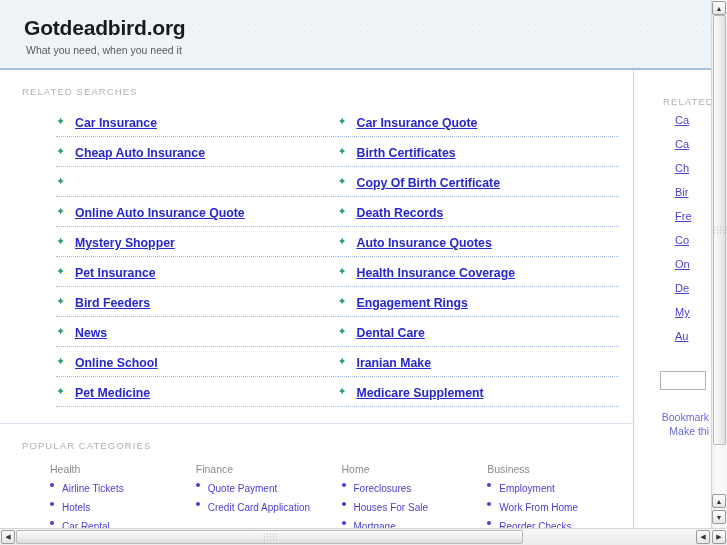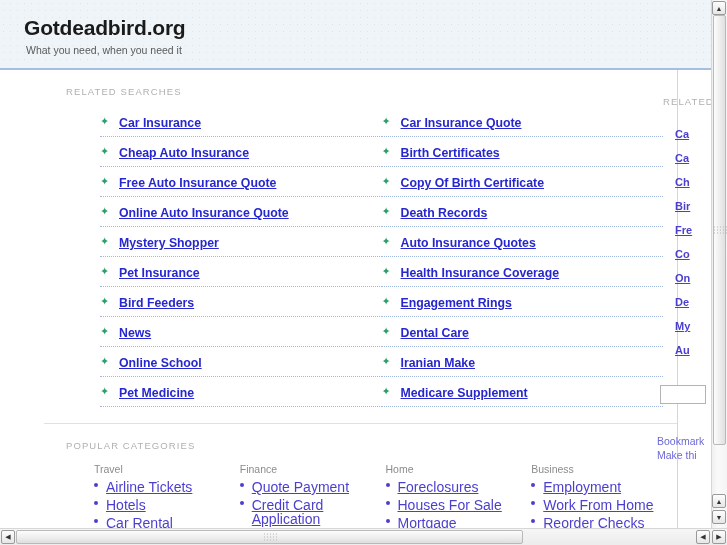--- a/index.html
+++ b/index.html
@@ -70,21 +70,20 @@
     height: 458px;
   }
 
   #main-col {
     position: absolute;
     left: 0; top: 0;
     width: 634px;
     height: 458px;
     box-sizing: border-box;
     border-right: 1px solid #ccd6ea;
-    margin-left: 44px;
   }
 
   #side-col {
     position: absolute;
     left: 653px; top: 10px;
     width: 58px;
     height: 458px;
     overflow: hidden;
   }
 
@@ -152,38 +151,36 @@
   }
   .dot-icon {
     position: absolute;
     left: 0; top: 3px;
     width: 4px; height: 4px;
     border-radius: 50%;
     background: #4b3fcf;
   }
   .cat-link {
     color: #4b3fcf;
-    text-decoration: underline;
-    font-size: 14px;
+    font-size: 10px;
     cursor: pointer;
   }
 
   
   .side-label {
     font-size: 9.5px;
     letter-spacing: 1.1px;
     color: #b0b0b0;
     text-transform: uppercase;
     padding: 16px 0 0 10px;
     white-space: nowrap;
   }
   #side-list {
-    margin-top: 14px;
+    margin-top: 0;
     padding-left: 22px;
-    font-weight: bold;
   }
   .side-item {
     position: relative;
     height: 24px;
     line-height: 24px;
     white-space: nowrap;
     overflow: hidden;
   }
   .side-link {
     color: #4b3fcf;
@@ -193,22 +190,23 @@
   }
   #side-input {
     margin: 24px 0 0 7px;
     width: 46px;
     height: 19px;
     border: 1px solid #b4b4b4;
     background: #fff;
     box-sizing: border-box;
   }
   #side-foot {
-    margin-top: 30px;
+    margin-top: 20px;
     padding-left: 4px;
+    text-align: right;
     padding-right: 2px;
   }
   .foot-link {
     display: block;
     color: #6c68d8;
     font-size: 10.5px;
     white-space: nowrap;
     cursor: pointer;
     line-height: 14px;
   }
@@ -307,21 +305,20 @@
             <div class="rel-item">
               <span class="arrow-icon">✦</span>
               <span class="rel-link">Car Insurance</span>
             </div>
             <div class="rel-item">
               <span class="arrow-icon">✦</span>
               <span class="rel-link">Cheap Auto Insurance</span>
             </div>
             <div class="rel-item">
               <span class="arrow-icon">✦</span>
-              <span class="rel-link">Free Auto Insurance Quote</span>
             </div>
             <div class="rel-item">
               <span class="arrow-icon">✦</span>
               <span class="rel-link">Online Auto Insurance Quote</span>
             </div>
             <div class="rel-item">
               <span class="arrow-icon">✦</span>
               <span class="rel-link">Mystery Shopper</span>
             </div>
             <div class="rel-item">
@@ -390,21 +387,21 @@
           </div>
 
         </div>
 
         <div id="popular">
           <div class="section-label">POPULAR CATEGORIES</div>
 
           <div id="cat-cols">
 
             <div class="cat-col">
-              <div class="cat-head">Travel</div>
+              <div class="cat-head">Health</div>
               <div class="cat-item">
                 <span class="dot-icon"></span>
                 <span class="cat-link">Airline Tickets</span>
               </div>
               <div class="cat-item">
                 <span class="dot-icon"></span>
                 <span class="cat-link">Hotels</span>
               </div>
               <div class="cat-item">
                 <span class="dot-icon"></span>

